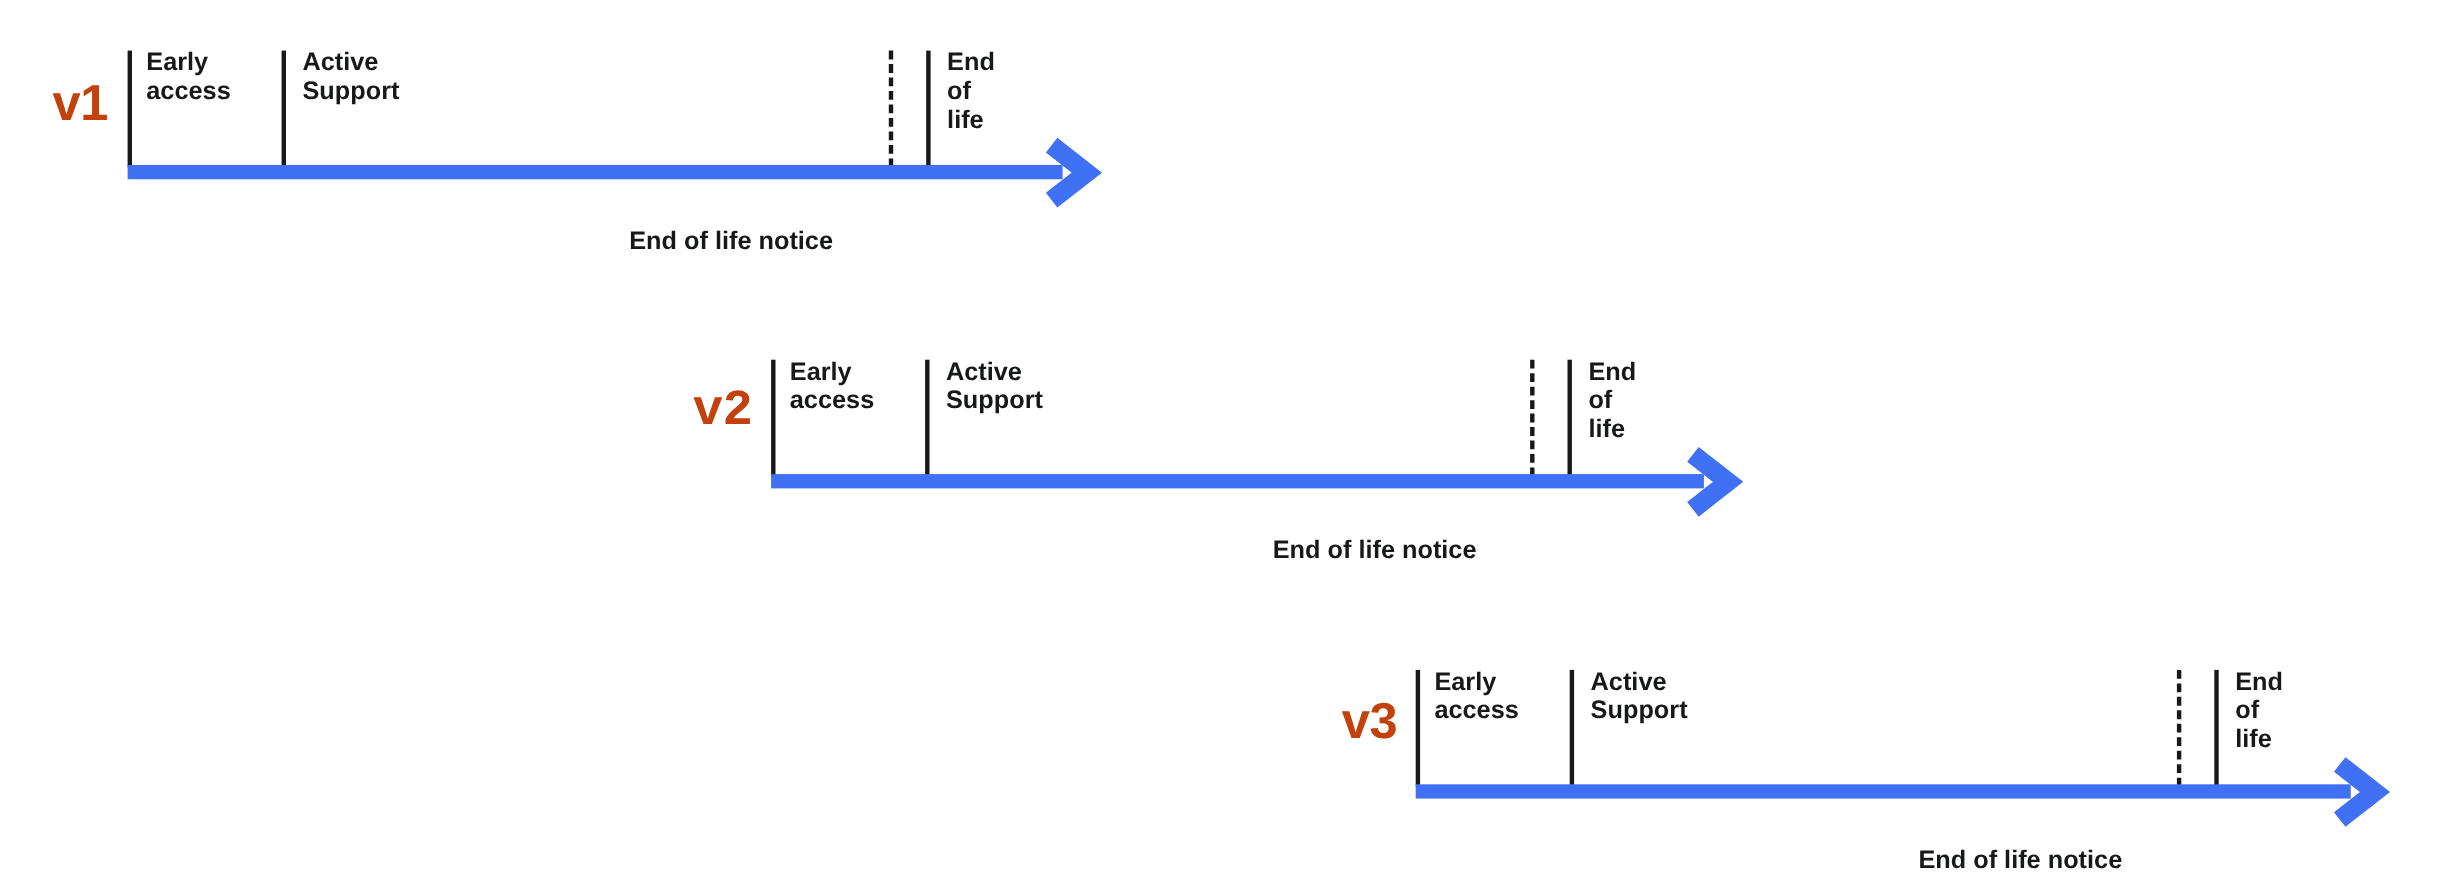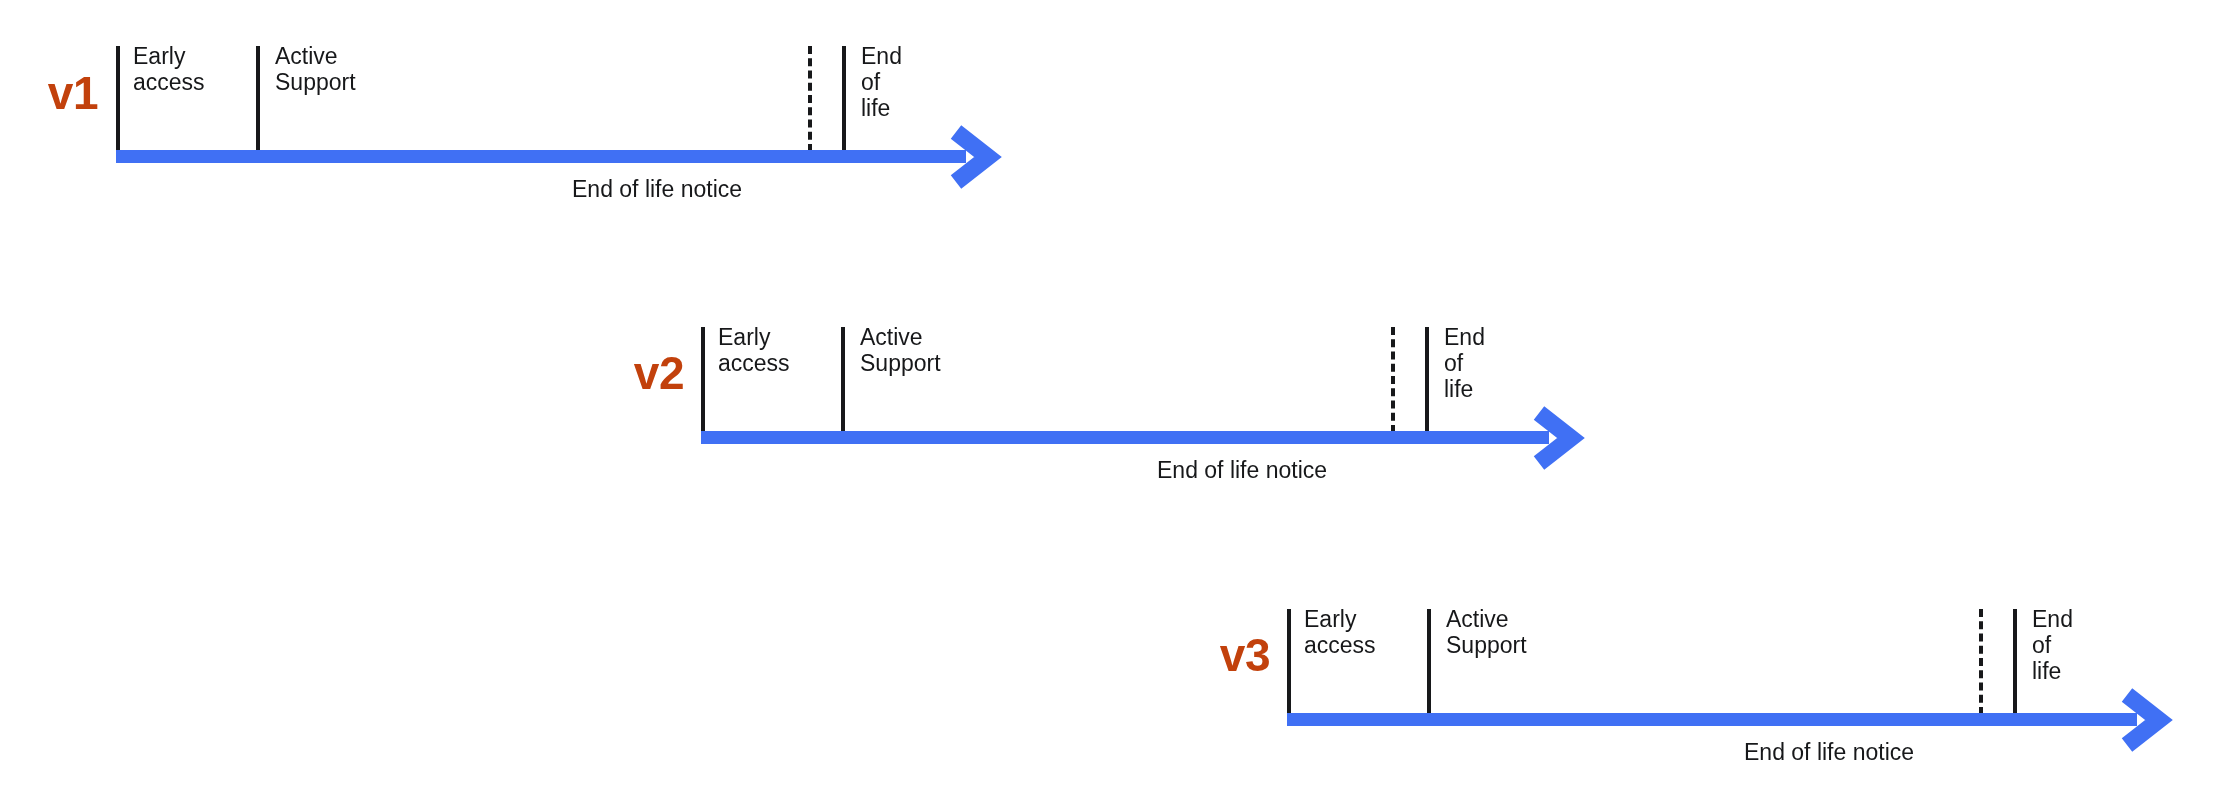--- a/index.html
+++ b/index.html
@@ -39,32 +39,33 @@
     background: #17181a;
   }
   .phase-divider.dashed {
     background: none;
     border-left: 4px dashed #17181a;
     width: 0;
   }
   .phase-label {
     position: absolute;
     font-size: 23px;
-    font-weight: 400;
+    font-weight: 700;
     color: #17181a;
     line-height: 1.12;
     white-space: pre-line;
   }
   .notice-label {
     position: absolute;
     font-size: 23px;
-    font-weight: 400;
+    font-weight: 700;
     color: #17181a;
     line-height: 1;
     white-space: nowrap;
+    margin-top: 29px;
   }
   .track {
     position: absolute;
     height: 13px;
     background: #4070f4;
   }
   .arrow-head {
     position: absolute;
     overflow: visible;
   }
@@ -97,21 +98,21 @@
       <svg width="70" height="58" viewBox="0 0 70 58">
         <path d="M 8 4 L 40 29 L 8 54" fill="none" stroke="#4070f4" stroke-width="17" stroke-linecap="butt" stroke-linejoin="miter"></path>
       </svg>
     </div>
 
     <div class="notice-label" style="left: 572px; top: 178px;">End of life notice</div>
   </div>
 
   <div class="timeline-row">
 
-    <div class="version-label" style="left: 594px; top: 350px; width: 90px;">v2</div>
+    <div class="version-label" style="left: 594px; top: 350px; width: 90px; font-family: Liberation Mono, monospace;">v2</div>
 
     <div class="phase-divider" style="left: 701px; top: 327px; height: 106px;"></div>
     <div class="phase-divider" style="left: 841px; top: 327px; height: 106px;"></div>
     <div class="phase-divider dashed" style="left: 1391px; top: 327px; height: 106px;"></div>
     <div class="phase-divider" style="left: 1425px; top: 327px; height: 106px;"></div>
 
     <div class="phase-label" style="left: 718px; top: 325px;">Early
 access</div>
     <div class="phase-label" style="left: 860px; top: 325px;">Active Support</div>
     <div class="phase-label" style="left: 1444px; top: 325px;">End of life</div>

